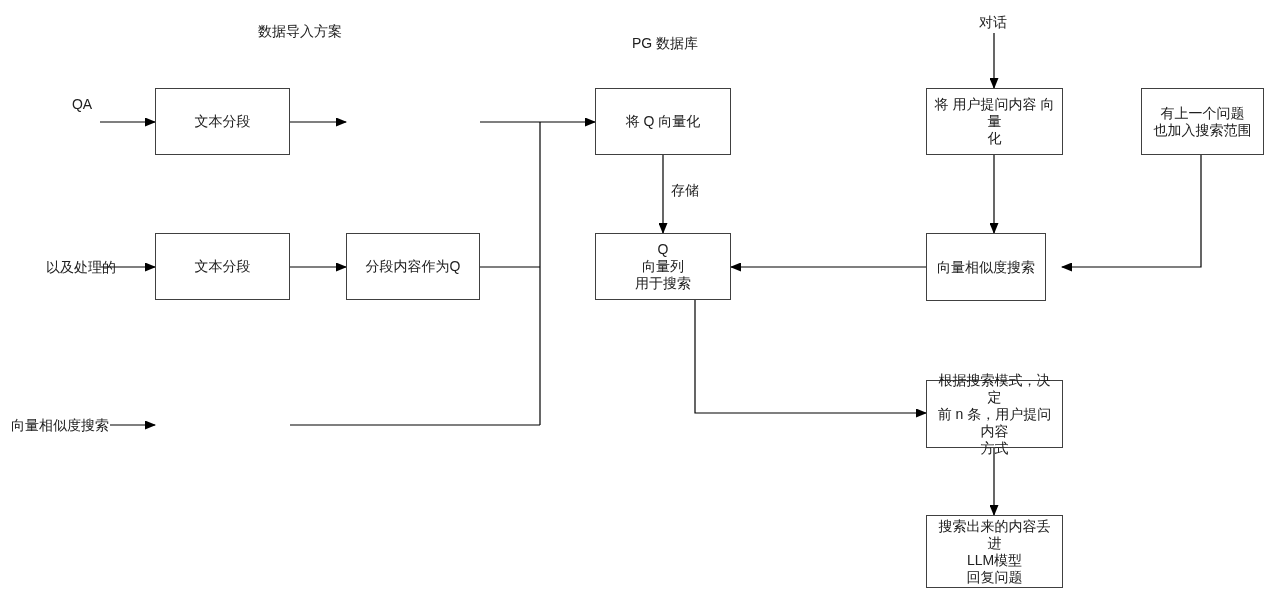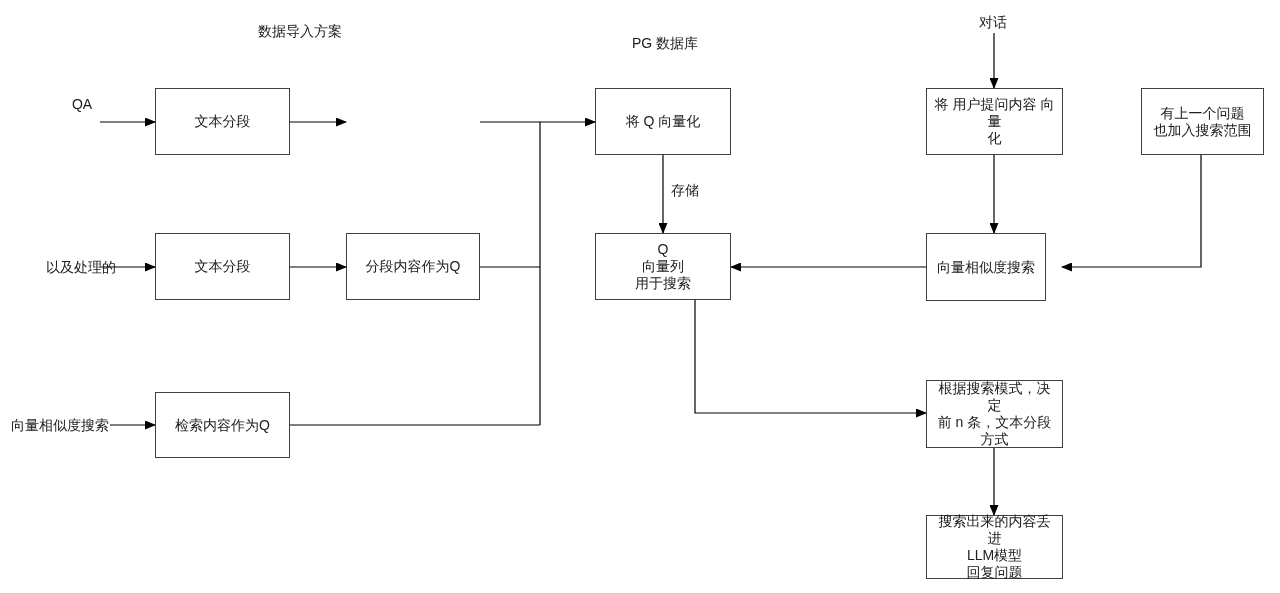--- a/index.html
+++ b/index.html
@@ -81,30 +81,29 @@
 
   <div class="txt center" style="left:58px;top:96px;width:48px">QA</div>
   <div class="txt center" style="left:40px;top:259px;width:82px">以及处理的</div>
   <div class="txt center" style="left:10px;top:417px;width:100px">向量相似度搜索</div>
 
   <div class="txt" style="left:671px;top:182px;width:40px">存储</div>
 
   <div class="node" style="left:155px;top:88px;width:135px;height:67px">文本分段</div>
   <div class="node" style="left:155px;top:233px;width:135px;height:67px">文本分段</div>
   <div class="node" style="left:346px;top:233px;width:134px;height:67px">分段内容作为Q</div>
-  <div class="node" style="left:155px;top:392px;width:135px;height:66px">检索内容作为Q</div>
   <div class="node" style="left:595px;top:88px;width:136px;height:67px">将 Q 向量化</div>
   <div class="node" style="left:595px;top:233px;width:136px;height:67px">Q
 向量列
 用于搜索</div>
   <div class="node" style="left:926px;top:88px;width:137px;height:67px">将 用户提问内容 向量
 化</div>
   <div class="node" style="left:1141px;top:88px;width:123px;height:67px">有上一个问题
 也加入搜索范围</div>
   <div class="node" style="left:926px;top:233px;width:120px;height:68px">向量相似度搜索</div>
   <div class="node" style="left:926px;top:380px;width:137px;height:68px">根据搜索模式，决定
-前 n 条，文本分段
+前 n 条，用户提问内容
 方式</div>
-  <div class="node" style="left:926px;top:515px;width:137px;height:64px">搜索出来的内容丢进
+  <div class="node" style="left:926px;top:515px;width:137px;height:73px">搜索出来的内容丢进
 LLM模型
 回复问题</div>
 
 </div>
 
 </body></html>

